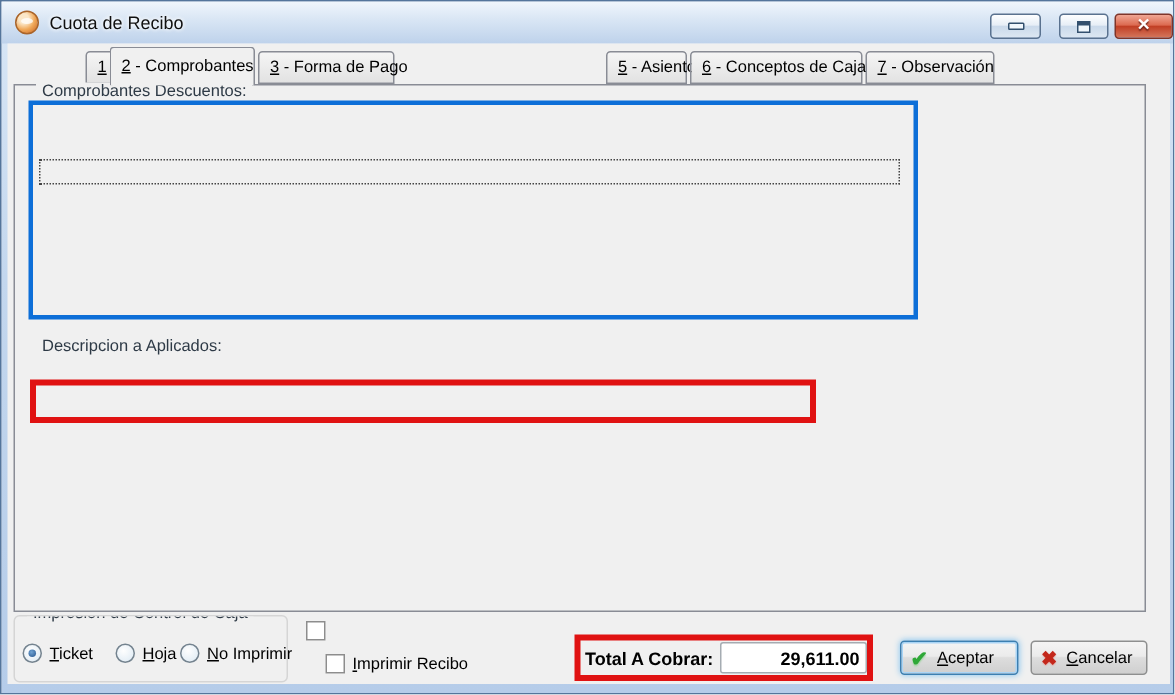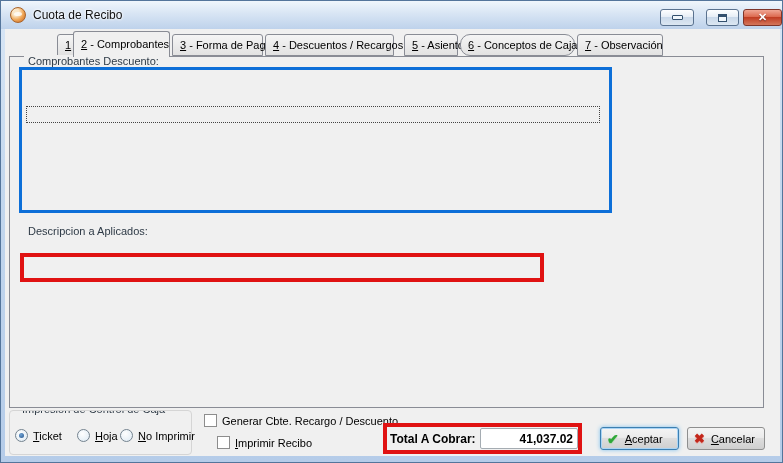--- a/index.html
+++ b/index.html
@@ -132,29 +132,28 @@
     <span class="caption-btn btn-close">
         <span class="glyph-close">✕</span>
       </span>
   </div>
 
   <div class="client"></div>
 
   <div class="tab" style="left:12px;  width:58px;margin-left:44px;"><u>1</u> - Detalle</div>
   <div class="tab active" style="left:72px; width:97px;"><u>2</u> - Comprobantes</div>
   <div class="tab" style="left:171px; width:91px;"><u>3</u> - Forma de Pago</div>
-  <div class="tab" style="left:264px; width:129px;"><u>4</u> - Descuentos / Recargos</div>
   <div class="tab" style="left:403px; width:54px;"><u>5</u> - Asiento</div>
-  <div class="tab" style="left:459px; width:115px;border-radius:10px;"><u>6</u> - Conceptos de Caja</div>
+  <div class="tab" style="left:459px; width:115px;"><u>6</u> - Conceptos de Caja</div>
   <div class="tab" style="left:576px; width:86px;"><u>7</u> - Observación</div>
 
   <div class="tab-page"></div>
 
   <div class="groupbox" style="left:14px; top:61px; width:590px; height:164px;">
-    <span class="grouplabel">Comprobantes Descuento:</span>
+    <span class="grouplabel">Comprobantes Descuentos:</span>
   </div>
 
   <div class="grid g1" style="left:23px; top:73px; width:578px; height:135px;">
     <div class="grid-main">
       <div class="grid-cols">
         <div class="gcol" style="width:67px;">
             <div class="ghead">Fecha Venc.</div>
             <div class="gbody"></div>
           </div>
         <div class="gcol" style="width:132px;">
@@ -332,30 +331,29 @@
     <span class="radio"></span>
     <span><u>H</u>oja</span>
   </div>
   <div class="ctl-row" style="left:119px; top:428px;">
     <span class="radio"></span>
     <span style="white-space:nowrap;"><u>N</u>o Imprimir</span>
   </div>
 
   <div class="ctl-row" style="left:203px; top:413px;">
     <span class="checkbox"></span>
-    <span style="white-space:nowrap;">Generar Cbte. Recargo / Descuento</span>
   </div>
   <div class="ctl-row" style="left:193px; top:435px;margin-left:23px;">
     <span class="checkbox"></span>
     <span><u>I</u>mprimir Recibo</span>
   </div>
 
   <div class="hl-red" style="left:382px; top:422px; width:199px; height:31px;"></div>
   <div class="bold12" style="position:absolute; left:389px; top:431px;">Total A Cobrar:</div>
-  <div class="field bold12" style="left:479px; top:427px; width:98px; height:21px;">41,037.02</div>
+  <div class="field bold12" style="left:479px; top:427px; width:98px; height:21px;">29,611.00</div>
 
   <div class="btn focused" style="left:599px; top:426px; width:79px; height:23px;">
     <span class="icon-check">✔</span>
     <span><u>A</u>ceptar</span>
   </div>
   <div class="btn" style="left:686px; top:426px; width:78px; height:23px;">
     <span class="icon-cross">✖</span>
     <span><u>C</u>ancelar</span>
   </div>
 

